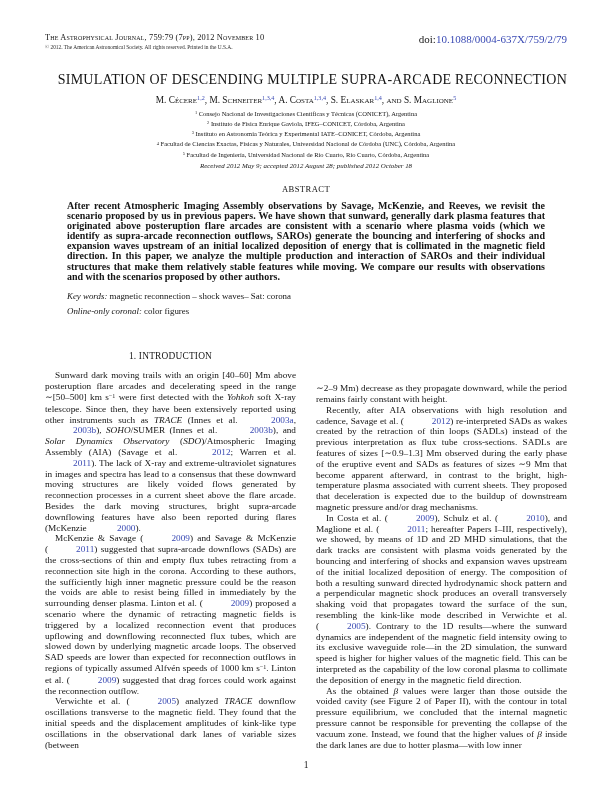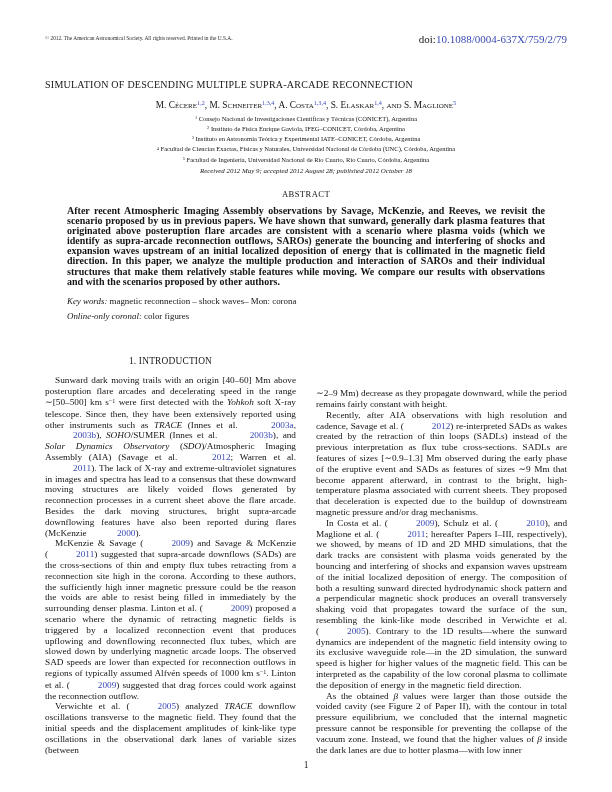--- a/index.html
+++ b/index.html
@@ -9,21 +9,21 @@
   .page { position:relative; width:612px; height:792px; padding:33px 45px 22px; overflow:hidden; }
 
   
   .pg-header { display:flex; justify-content:space-between; align-items:flex-start; }
   .journal-line { font-variant:small-caps; font-size:8.4px; letter-spacing:.15px; }
   .copyright-line { font-size:5.4px; margin-top:2px; color:#2a2a2a; }
   .hdr-right { font-size:11px; white-space:nowrap; }
   .hdr-right .link { color:var(--link); text-decoration:none; }
 
   
-  .title { margin-top:33px; text-align:left; font-size:10px; font-weight:normal; letter-spacing:.25px; line-height:13.5px; }
+  .title { margin-top:23px; text-align:right; font-size:14px; font-weight:normal; letter-spacing:.25px; line-height:13.5px; }
   .authors { margin-top:8px; text-align:center; font-variant:small-caps; font-size:9.3px; }
   .affiliations { margin-top:4px; text-align:center; font-size:6.5px; line-height:9.3px; }
   .received { margin-top:2px; text-align:center; font-style:italic; font-size:6.9px; }
 
   
   .abstract-heading { margin-top:15px; text-align:center; font-size:8.6px; letter-spacing:.4px; }
   .abstract-body { width:478px; margin:7px auto 0; font-size:10px; line-height:10.1px; text-align:justify;font-weight:bold; }
   .kw-block { width:478px; margin:0 auto; font-size:8.9px; line-height:10.1px; }
   .keywords { margin-top:9px; }
   .online { margin-top:5.5px; }
@@ -44,20 +44,21 @@
 
   .page-number { position:absolute; bottom:22px; left:0; right:0; text-align:center; font-size:9.5px; }
 </style>
 </head>
 <body>
 
 <div class="page">
 
   <header class="pg-header">
     <div class="hdr-left">
+      <div class="journal-line">The Astrophysical Journal, 759:79 (7pp), 2012 November 10</div>
       <div class="copyright-line">© 2012. The American Astronomical Society. All rights reserved. Printed in the U.S.A.</div>
     </div>
     <div class="hdr-right"><span>doi:</span><a class="link">10.1088/0004-637X/759/2/79</a></div>
   </header>
 
   <h1 class="title">
     <span style="display:block">SIMULATION OF DESCENDING MULTIPLE SUPRA-ARCADE RECONNECTION</span>
   </h1>
 
   <div class="authors">M. Cécere<span class="t-lsup">1,2</span>, M. Schneiter<span class="t-lsup">1,3,4</span>, A. Costa<span class="t-lsup">1,3,4</span>, S. Elaskar<span class="t-lsup">1,4</span>, and S. Maglione<span class="t-lsup">5</span></div>
@@ -70,21 +71,21 @@
     <div class="affil"><span class="t-sup">5</span> Facultad de Ingeniería, Universidad Nacional de Río Cuarto, Río Cuarto, Córdoba, Argentina</div>
   </div>
 
   <div class="received">Received 2012 May 9; accepted 2012 August 28; published 2012 October 18</div>
 
   <div class="abstract-heading">ABSTRACT</div>
   <p class="abstract-body">After recent Atmospheric Imaging Assembly observations by Savage, McKenzie, and Reeves, we revisit the scenario proposed by us in previous papers. We have shown that sunward, generally dark plasma features that originated above posteruption flare arcades are consistent with a scenario where plasma voids (which we identify as supra-arcade reconnection outflows, SAROs) generate the bouncing and interfering of shocks and expansion waves upstream of an initial localized deposition of energy that is collimated in the magnetic field direction. In this paper, we analyze the multiple production and interaction of SAROs and their individual structures that make them relatively stable features while moving. We compare our results with observations and with the scenarios proposed by other authors.</p>
 
   <div class="kw-block keywords">
     <span class="kw-label">Key words:</span>
-    <span>magnetic reconnection – shock waves– Mon: corona</span>
+    <span>magnetic reconnection – shock waves– Sat: corona</span>
   </div>
   <div class="kw-block online">
     <span class="kw-label">Online-only coronal:</span>
     <span>color figures</span>
   </div>
 
   <div class="columns">
     <div class="col">
       <div class="section-heading">1. INTRODUCTION</div>
       <p class="body indent">Sunward dark moving trails with an origin [40–60] Mm above posteruption flare arcades and decelerating speed in the range ∼[50–500] km s<span class="t-sup">−1</span> were first detected with the <span class="t-i">Yohkoh</span> soft X-ray telescope. Since then, they have been extensively reported using other instruments such as <span class="t-i">TRACE</span> (Innes et al. <span class="t-l">2003a</span>, <span class="t-l">2003b</span>), <span class="t-i">SOHO</span>/SUMER (Innes et al. <span class="t-l">2003b</span>), and <span class="t-i">Solar Dynamics Observatory</span> (<span class="t-i">SDO</span>)/Atmospheric Imaging Assembly (AIA) (Savage et al. <span class="t-l">2012</span>; Warren et al. <span class="t-l">2011</span>). The lack of X-ray and extreme-ultraviolet signatures in images and spectra has lead to a consensus that these downward moving structures are likely voided flows generated by reconnection processes in a current sheet above the flare arcade. Besides the dark moving structures, bright supra-arcade downflowing features have also been reported during flares (McKenzie <span class="t-l">2000</span>).</p>

